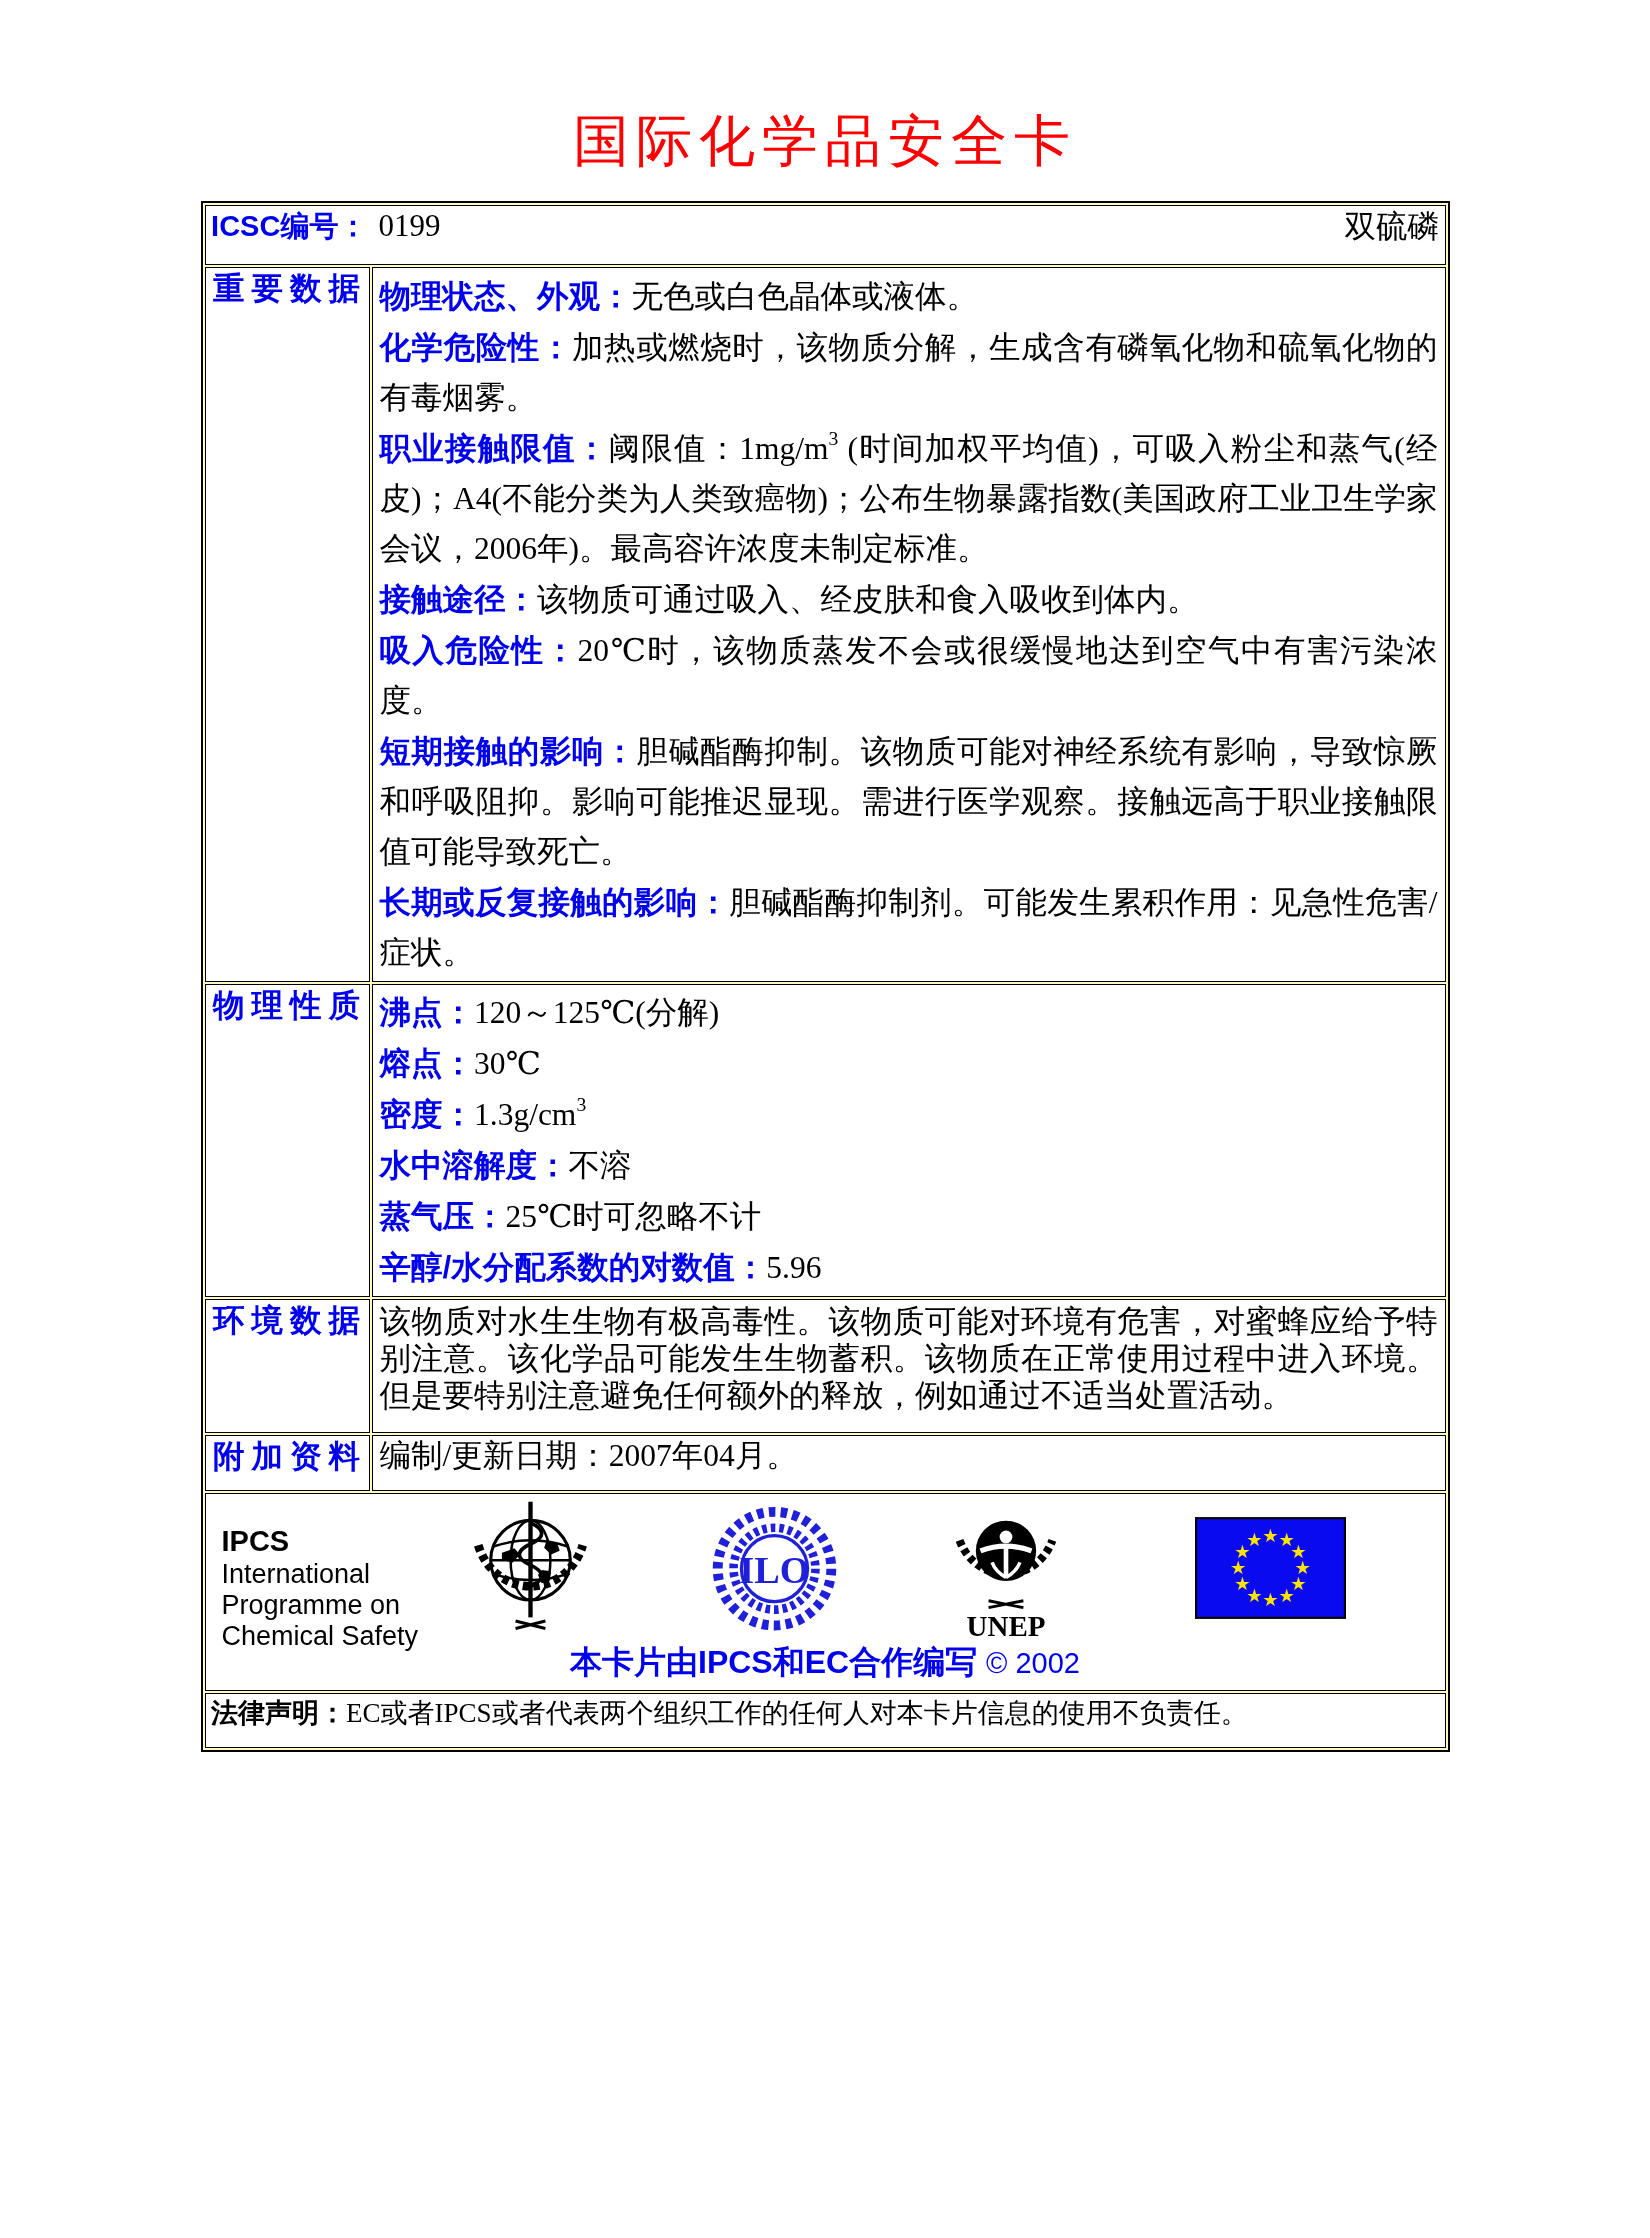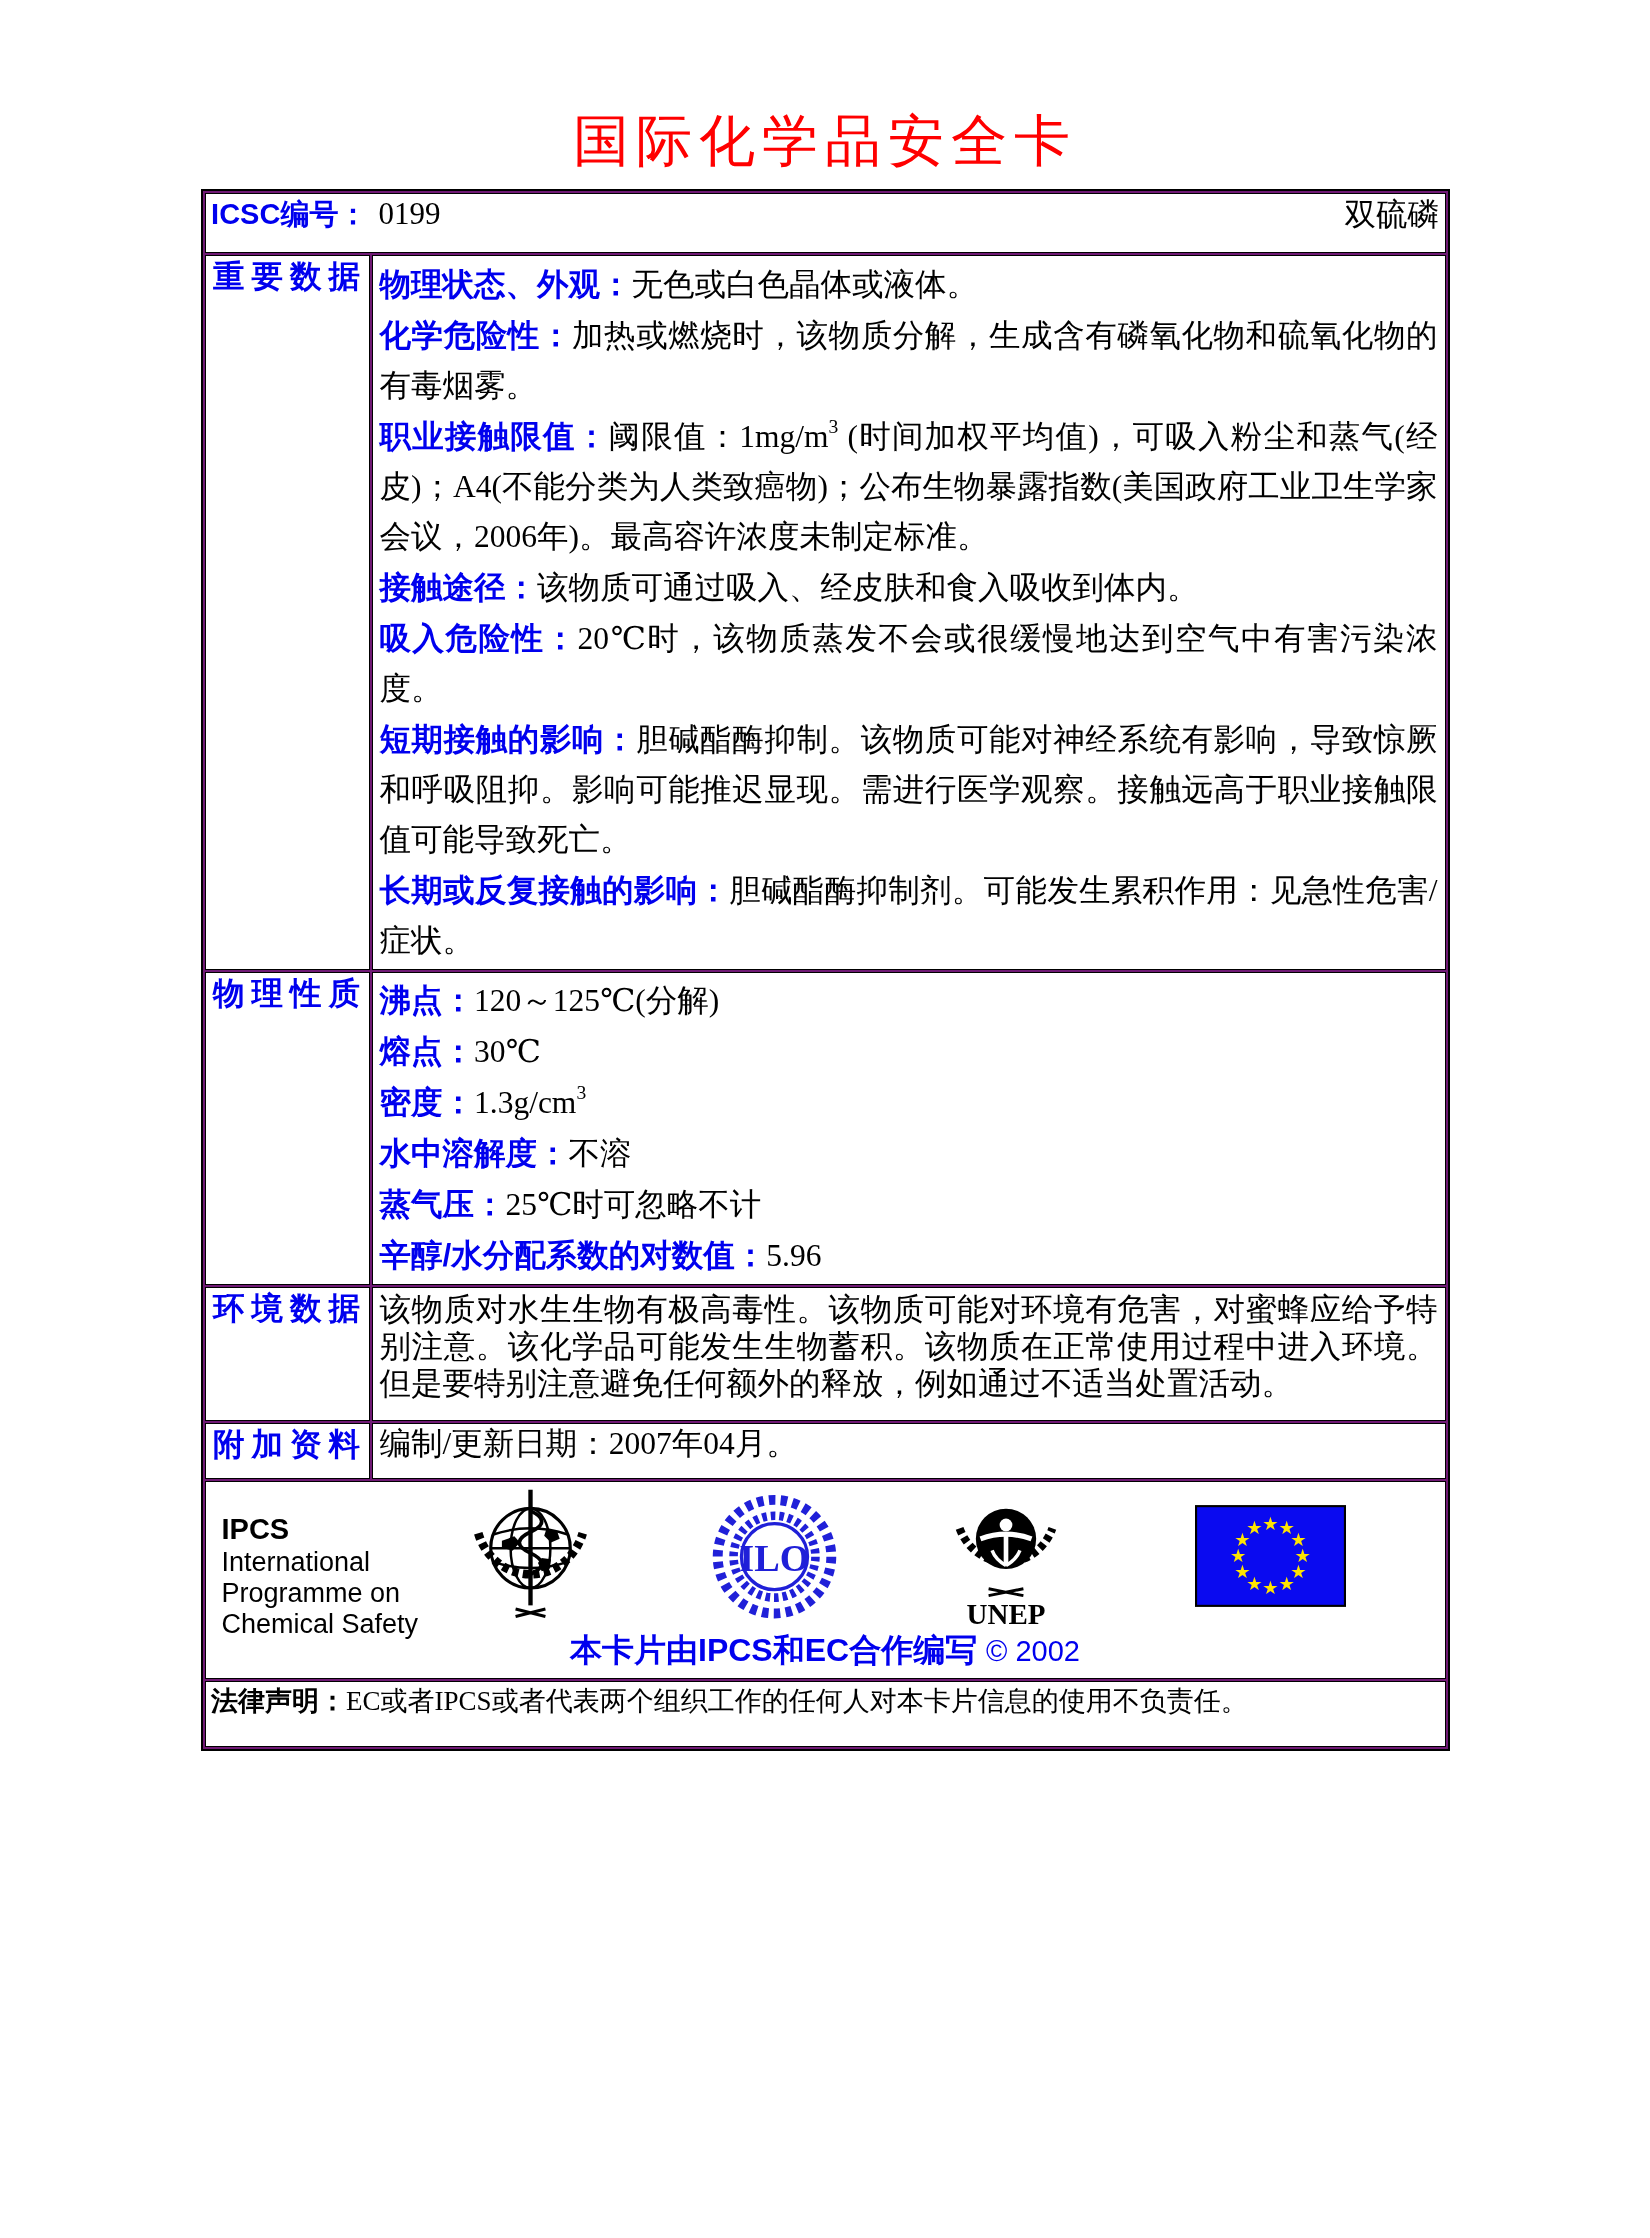--- a/index.html
+++ b/index.html
@@ -16,24 +16,24 @@
     color:#ff0000;
     font-size:56px;
     font-weight:normal;
     letter-spacing:7px;
     font-family:"Liberation Serif","DejaVu Serif",serif;
   }
   table.icsc {
     border-collapse:separate;
     border-spacing:2.8px;
     border:2.8px solid #000;
-    background:#701a75;
+    background:#fef9c3;
     table-layout:fixed;
     width:1249px;
-    margin:9px auto 0 auto;
+    margin:21px auto 0 auto;
     font-size:31.5px;
   }
   table.icsc td {
     border:1.4px solid #000;
     vertical-align:top;
     overflow:hidden;
     background:#fff;
   }
   td.rowlabel {
     vertical-align:middle;
@@ -81,21 +81,21 @@
   .credit-line {
     text-align:center;
     font-family:"Liberation Sans","DejaVu Sans",sans-serif;
     font-weight:bold;
     color:#0000ee;
     font-size:32px;
     line-height:41px;
   }
   .copyright { font-weight:normal; font-size:29px; }
 
-  td.legal-cell { height:66px; vertical-align:middle; padding:0 5.6px; }
+  td.legal-cell { height:55px; vertical-align:middle; padding:0 5.6px; }
   .legal-label {
     font-family:"Liberation Sans","DejaVu Sans",sans-serif;
     font-weight:bold;
     font-size:27px;
   }
   .legal-text { font-size:27px; }
 </style>
 </head>
 <body>
 

